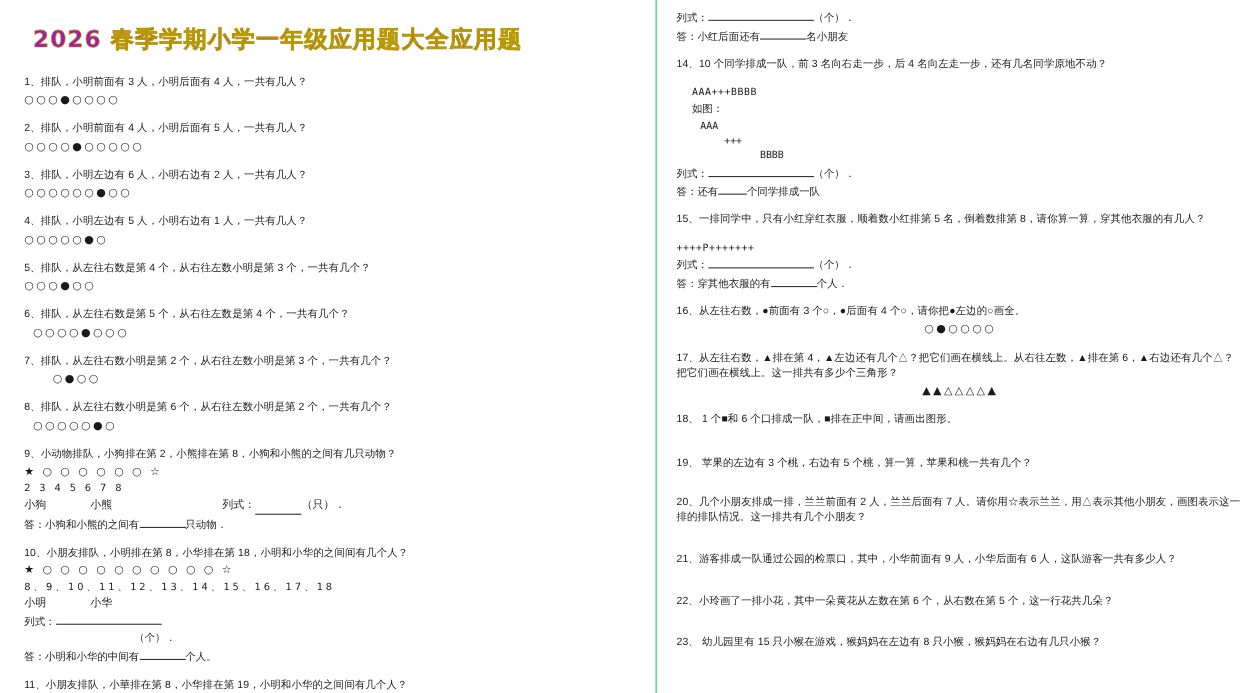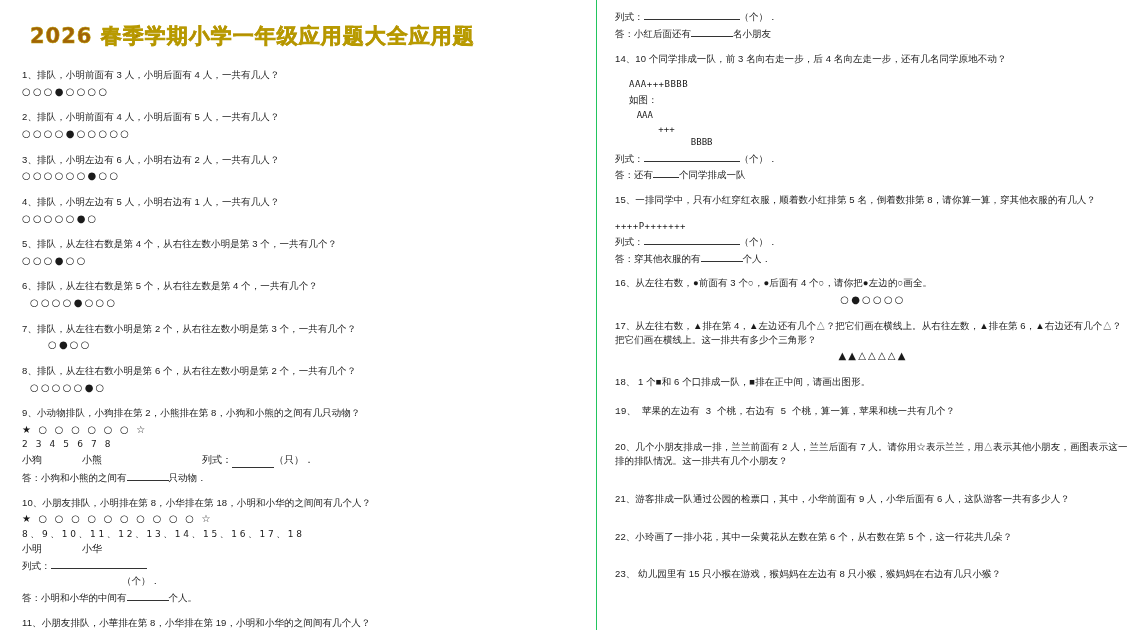--- a/index.html
+++ b/index.html
@@ -30,21 +30,21 @@
   }
   .col-right {
     width: 549px;
     padding: 8px 14px 0 18px;
     border-left: 1px solid #22c55e;
   }
   .doc-title {
     font-family: "DejaVu Sans", sans-serif;
     font-size: 21px;
     font-weight: bold;
-    color: #a16207;
+    color: #a21caf;
     -webkit-text-stroke: 0.6px #b89b00;
     letter-spacing: 1px;
     margin: 14px 0 18px 8px;
     white-space: nowrap;
   }
   .q {
     font-size: 9.5px;
     line-height: 1.45;
     margin-bottom: 11px;
   }
@@ -236,21 +236,21 @@
 
     <div class="q">
       <span class="txt">17、从左往右数，▲排在第 4，▲左边还有几个△？把它们画在横线上。从右往左数，▲排在第 6，▲右边还有几个△？把它们画在横线上。这一排共有多少个三角形？</span>
       <span class="sym center">▲▲△△△△▲</span>
     </div>
 
     <div class="q">
       <span class="txt">18、   1 个■和 6 个口排成一队，■排在正中间，请画出图形。</span>
     </div>
 
-    <div class="q" style="margin-top:16px;font-family:Liberation Mono, monospace;">
+    <div class="q" style="margin-top:26px;">
       <span class="txt">19、   苹果的左边有 3 个桃，右边有 5 个桃，算一算，苹果和桃一共有几个？</span>
     </div>
 
     <div class="q" style="margin-top:22px;">
       <span class="txt">20、几个小朋友排成一排，兰兰前面有 2 人，兰兰后面有 7 人。请你用☆表示兰兰，用△表示其他小朋友，画图表示这一排的排队情况。这一排共有几个小朋友？</span>
     </div>
 
     <div class="q" style="margin-top:24px;">
       <span class="txt">21、游客排成一队通过公园的检票口，其中，小华前面有 9 人，小华后面有 6 人，这队游客一共有多少人？</span>
     </div>

